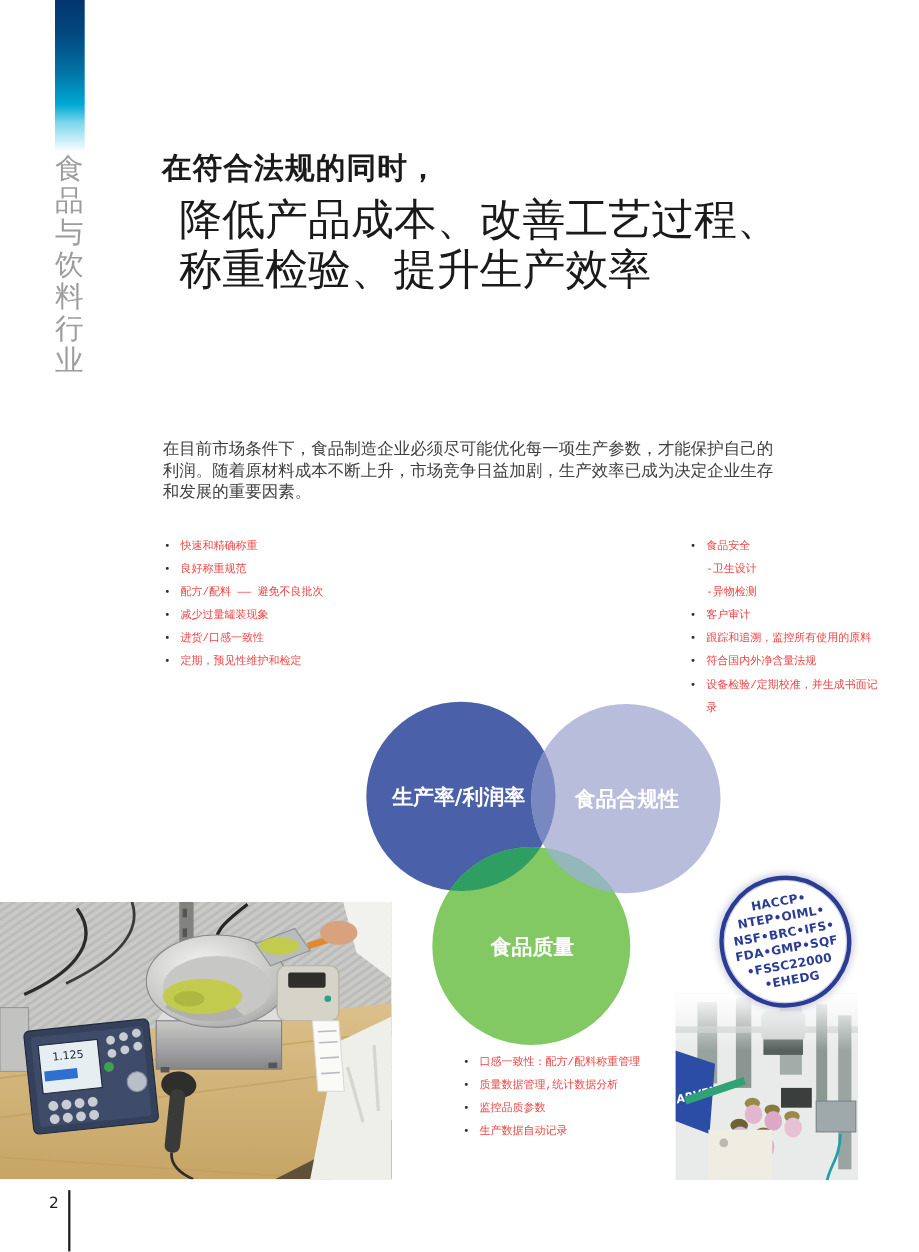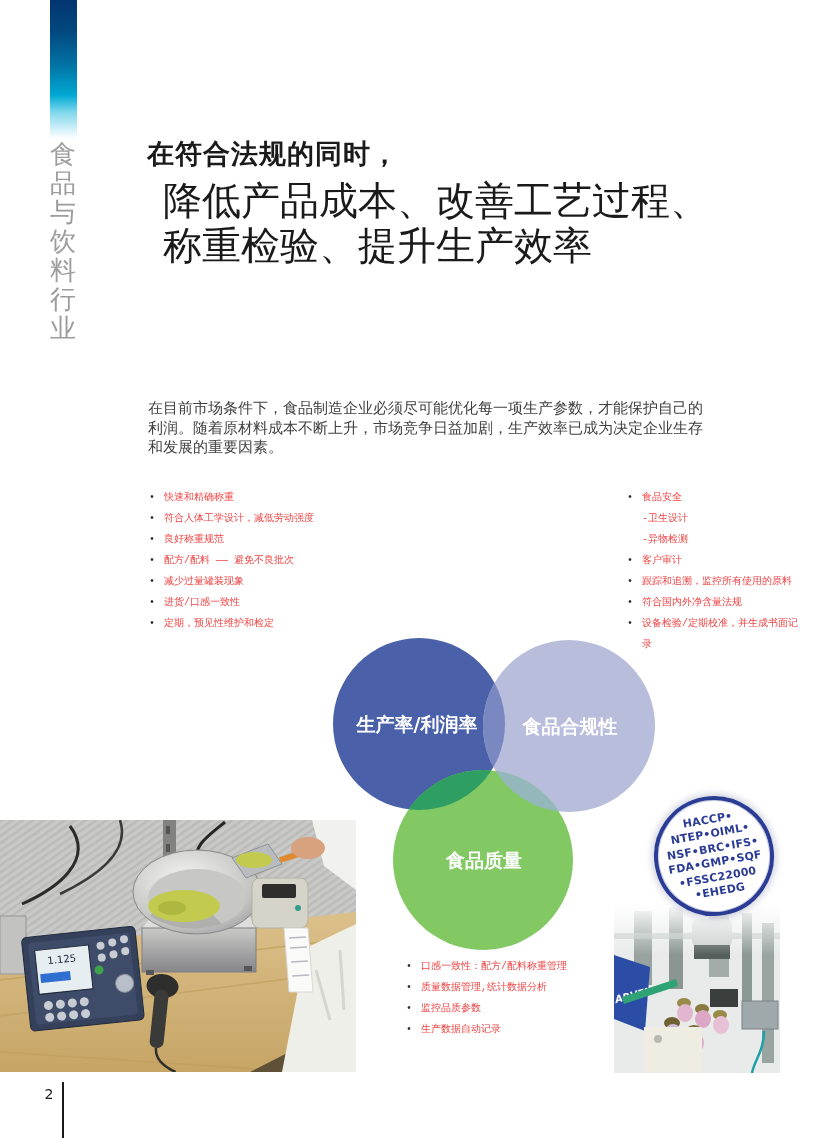--- a/index.html
+++ b/index.html
@@ -23,21 +23,21 @@
   .bodytext{position:absolute;left:148px;top:399px;width:564px;font-size:15px;
     line-height:19.5px;color:#404040;}
 
   ul.blist{list-style:none;margin:0;padding:0;position:absolute;color:#ef4444;font-size:10px;line-height:21px;font-family:Liberation Mono, monospace;}
   ul.blist li{position:relative;padding-left:16px;}
   ul.blist li::before{content:"•";position:absolute;left:1px;top:0;color:#2b2b2b;}
   .list-left{left:148px;top:487px;width:222px;}
   .list-left li{width:206px;}
   .list-right{left:626px;top:487px;width:176px;}
   .list-right li{width:156px;}
-  .list-bottom{left:405px;top:956px;width:206px;line-height:20.5px;}
+  .list-bottom{left:420px;top:956px;width:206px;line-height:20.5px;}
   .list-bottom li{width:190px;}
   .sub-item{margin:0;}
 
   
   .venn{position:absolute;left:325px;top:630px;}
   .venn text{font-weight:bold;font-size:19px;}
 
   
   .stamp{position:absolute;left:654px;top:796px;width:112px;height:112px;border-radius:50%;
     border:4px solid #2B3C94;background:rgba(255,255,255,0.9);transform:rotate(-10deg);
@@ -76,21 +76,20 @@
     <div class="l1">在符合法规的同时，</div>
     <div class="l2">降低产品成本、改善工艺过程、</div>
     <div class="l2">称重检验、提升生产效率</div>
   </div>
 
   <div class="bodytext">在目前市场条件下，食品制造企业必须尽可能优化每一项生产参数，才能保护自己的利润。随着原材料成本不断上升，市场竞争日益加剧，生产效率已成为决定企业生存和发展的重要因素。</div>
 
   <ul class="blist list-left">
 
   <li><span>快速和精确称重</span><div></div></li>
-      <li><span>符合人体工学设计，减低劳动强度</span><div></div></li>
       <li><span>良好称重规范</span><div></div></li>
       <li><span>配方/配料 —— 避免不良批次</span><div></div></li>
       <li><span>减少过量罐装现象</span><div></div></li>
       <li><span>进货/口感一致性</span><div></div></li>
       <li><span>定期，预见性维护和检定</span><div></div></li>
     </ul>
   <ul class="blist list-right">
 
   <li><span>食品安全</span><div>
           <div class="sub-item">-卫生设计</div>

